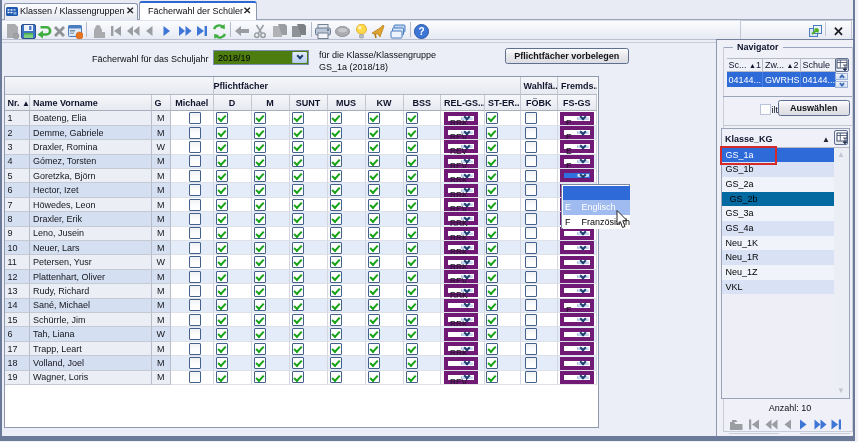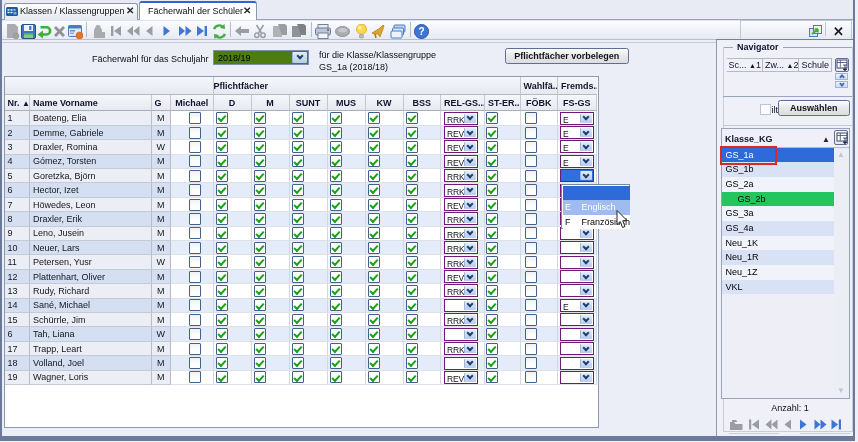--- a/index.html
+++ b/index.html
@@ -39,21 +39,21 @@
 td.dat{border-right:1px solid #d4d7e0;border-bottom:1px solid #dee1e8;}
 tr.odd td.fix{background:#eceef5;}
 tr.odd td.dat{background:#ffffff;}
 tr.even td.fix{background:#d5dff2;}
 tr.even td.dat{background:#e4ecfa;}
 
 .cb{display:inline-block;width:12px;height:12px;border:1.4px solid #44618c;border-radius:1px;background:linear-gradient(#eff1f2,#fdfdfe 60%);position:relative;vertical-align:middle;}
 .cb.ck{background:#fff;}
 .cb.ck::after{content:"";position:absolute;left:1.2px;top:2.2px;width:6px;height:3.2px;border-left:2.2px solid #17a317;border-bottom:2.2px solid #17a317;transform:rotate(-47deg);}
 
-.ccombo{position:relative;display:inline-block;width:33.5px;height:13px;border:1px solid #701a75;background:#fff;vertical-align:middle;}
+.ccombo{position:relative;display:inline-block;width:33.5px;height:13px;border:4px solid #701a75;background:#fff;vertical-align:middle;}
 .ccombo .cbtn{width:11.5px;}
 .ccombo .txt{position:absolute;left:2px;top:2px;font-size:8.5px;color:#101218;letter-spacing:-0.2px;}
 .ccombo.sel{background:#2f6fdf;}
 
 #navpane{left:716px;top:39px;width:136.5px;height:399px;background:#eff0f8;border-left:1.5px solid #8f99af;border-top:1px solid #75819a;}
 .gbline{background:#9aa6bc;height:1px;}
 .mini{border-collapse:separate;border-spacing:0;table-layout:fixed;}
 .mini td{overflow:hidden;white-space:nowrap;padding:0 0 0 2px;vertical-align:middle;}
 .mini .h td{background:#eff0f8;color:#10142c;border-right:1px solid #b6bac6;border-bottom:1px solid #b6bac6;border-top:1px solid #b6bac6;}
 .mini .d td{background:#2e6ad8;color:#fff;border-right:1px solid #4a7ede;}
@@ -647,20 +647,25 @@
       <col style="width:36.5px">
       <col style="width:36px">
       <col style="width:33px">
     </colgroup>
     <tbody>
       <tr class="h" style="height:14.5px">
         <td>Sc... <span style="font-size:7px">▲</span>1</td>
         <td>Zw... <span style="font-size:7px">▲</span>2</td>
         <td>Schule</td>
       </tr>
+      <tr class="d" style="height:15px">
+        <td>04144...</td>
+        <td>GWRHS</td>
+        <td>04144...</td>
+      </tr>
     </tbody>
   </table>
 <div class="gridbtn abs" style="left:834.5px;top:57.5px;width:14px;height:14px">
     <svg width="12" height="12" viewBox="0 0 12 12" style="position:absolute;left:0.5px;top:0.5px">
       <rect x="1" y="1" width="10" height="8" fill="#fff" stroke="#3a4a68"></rect>
       <path d="M1 3.5 h10 M4.3 1 v7.5" stroke="#3a4a68" stroke-width="0.8"></path>
       <path d="M7 6 h4 M9 6 v4 M7.2 10 h3.6 l-1.8 1.8 z" stroke="#1a2a48" fill="#1a2a48" stroke-width="0.8"></path>
     </svg>
   </div>
 <div class="spin abs" style="left:835px;top:72.5px;width:13px;height:7.5px">
@@ -681,32 +686,32 @@
 <div class="gridbtn abs" style="left:834px;top:130px;width:14px;height:14.5px">
     <svg width="12" height="12" viewBox="0 0 12 12" style="position:absolute;left:0.5px;top:1px">
       <rect x="1" y="1" width="10" height="8" fill="#fff" stroke="#3a4a68"></rect>
       <path d="M1 3.5 h10 M4.3 1 v7.5" stroke="#3a4a68" stroke-width="0.8"></path>
       <path d="M7 6 h4 M9 6 v4 M7.2 10 h3.6 l-1.8 1.8 z" stroke="#1a2a48" fill="#1a2a48" stroke-width="0.8"></path>
     </svg>
   </div>
 <div class="abs" style="left:721.5px;top:147.5px;width:112.5px;height:14.7px;line-height:14.7px;padding-left:4px;background:#2e6ad8;color:#fff">GS_1a</div>
 <div class="abs" style="left:721.5px;top:162.2px;width:112.5px;height:14.7px;line-height:14.7px;padding-left:4px;background:#d8e2f4">GS_1b</div>
 <div class="abs" style="left:721.5px;top:176.9px;width:112.5px;height:14.7px;line-height:14.7px;padding-left:4px;background:#f0f3fa">GS_2a</div>
-<div class="abs" style="left:721.5px;top:191.6px;width:112.5px;height:14.7px;line-height:14.7px;padding-left:16px;background:#22c55e">GS_2b</div>
+<div class="abs" style="left:721.5px;top:191.6px;width:112.5px;height:14.7px;line-height:14.7px;padding-left:8px;background:#0369a1">GS_2b</div>
 <div class="abs" style="left:721.5px;top:206.3px;width:112.5px;height:14.7px;line-height:14.7px;padding-left:4px;background:#f0f3fa">GS_3a</div>
 <div class="abs" style="left:721.5px;top:221.0px;width:112.5px;height:14.7px;line-height:14.7px;padding-left:4px;background:#d8e2f4">GS_4a</div>
 <div class="abs" style="left:721.5px;top:235.7px;width:112.5px;height:14.7px;line-height:14.7px;padding-left:4px;background:#f0f3fa">Neu_1K</div>
 <div class="abs" style="left:721.5px;top:250.4px;width:112.5px;height:14.7px;line-height:14.7px;padding-left:4px;background:#d8e2f4">Neu_1R</div>
 <div class="abs" style="left:721.5px;top:265.1px;width:112.5px;height:14.7px;line-height:14.7px;padding-left:4px;background:#f0f3fa">Neu_1Z</div>
 <div class="abs" style="left:721.5px;top:279.8px;width:112.5px;height:14.7px;line-height:14.7px;padding-left:4px;background:#d8e2f4">VKL</div>
 <div class="abs" style="left:834px;top:147.5px;width:14.5px;height:250px;background:#eceef5"></div>
 <div class="abs" style="left:837px;top:150px;width:9px;height:9px;color:#c2c6d2;font-size:8px">▲</div>
 <div class="abs" style="left:837px;top:386px;width:9px;height:9px;color:#c2c6d2;font-size:8px">▼</div>
 <div class="abs" style="left:719.5px;top:145.5px;width:57px;height:19px;border:2px solid #d42a2a"></div>
-<div class="abs lbl" style="left:745px;top:403px;width:90px;height:11px;line-height:11px;text-align:center">Anzahl: 1</div>
+<div class="abs lbl" style="left:745px;top:403px;width:90px;height:11px;line-height:11px;text-align:center">Anzahl: 10</div>
 <svg class="icon" style="left:729px;top:419px" width="15" height="12" viewBox="0 0 15 12">
     <path d="M1 11 v-8 h4 l1.5 2 h7 v6 z" fill="#9a9da1"></path>
     <path d="M3 3 v-2 h4 l1.5 2" fill="#9a9da1"></path>
   </svg>
 <svg class="icon" style="left:748px;top:419px" width="12" height="11" viewBox="0 0 12 11">
     <rect x="1" y="0.5" width="2.2" height="10" fill="#9a9da1"></rect>
     <path d="M11 0.5 L4 5.5 L11 10.5 z" fill="#9a9da1"></path>
   </svg>
 <svg class="icon" style="left:765px;top:419px" width="13" height="11" viewBox="0 0 13 11">
     <path d="M6.5 0.5 L0.5 5.5 L6.5 10.5 z" fill="#9a9da1"></path>

